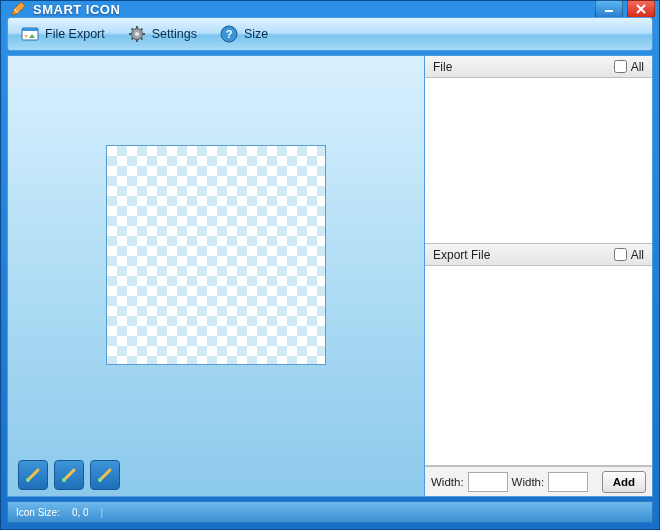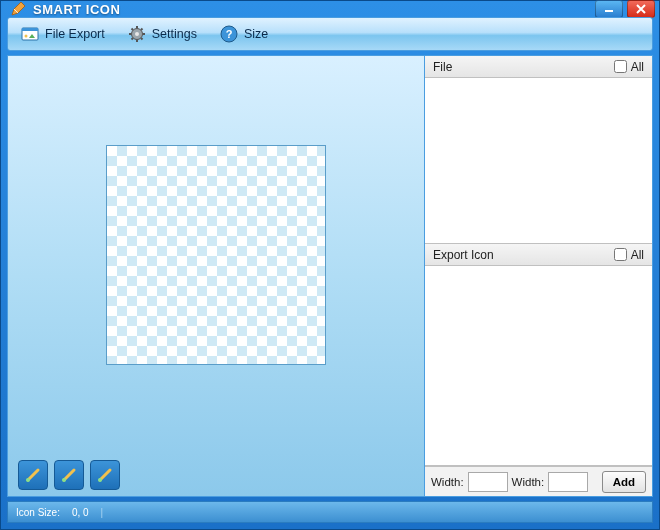--- a/index.html
+++ b/index.html
@@ -141,21 +141,21 @@
         <div class="panel-head">
           <span>File</span>
           <span class="spacer"></span>
           <input type="checkbox" style="">
           <span>All</span>
         </div>
         <div class="panel-body"></div>
       </div>
       <div class="panel-export">
         <div class="panel-head">
-          <span>Export Icon</span>
+          <span>Export File</span>
           <span class="spacer"></span>
           <input type="checkbox" style="">
           <span>All</span>
         </div>
         <div class="panel-body"></div>
         <div class="add-row">
           <label>Width:</label>
           <input type="text" value="" style="">
           <label>Width:</label>
           <input type="text" value="" style="">

